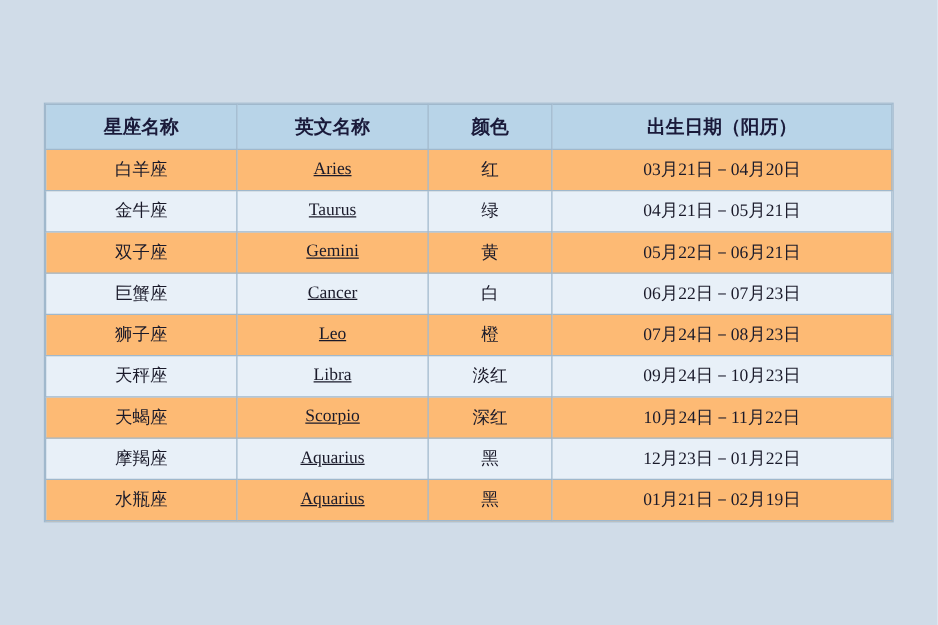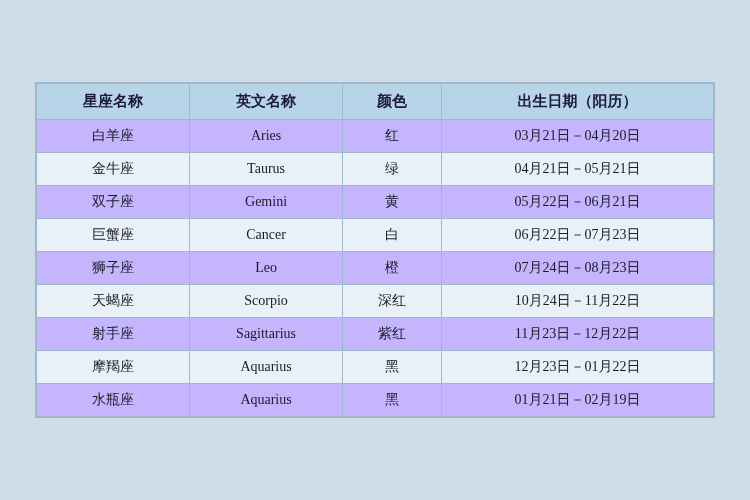--- a/index.html
+++ b/index.html
@@ -36,37 +36,38 @@
     thead th {
       border: 1px solid #a0b8cc;
       padding: 8px 12px;
       text-align: center;
       font-size: 15px;
       font-weight: bold;
       color: #1a1a3a;
     }
 
     tbody tr {
-      background-color: #c4b5fd;
+      background-color: #fdba74;
     }
 
     tbody tr:nth-child(even) {
       background-color: #e8f0f8;
     }
 
     tbody td {
       border: 1px solid #a0b8cc;
       padding: 7px 12px;
       text-align: center;
       font-size: 14px;
       color: #1a1a2a;
     }
 
     tbody td:nth-child(2) {
       font-family: "Times New Roman", serif;
+      text-decoration: underline;
     }
   </style>
 </head>
 <body>
 
 <div class="table-container">
   <table>
     <thead>
       <tr>
         <th>星座名称</th>
@@ -100,30 +101,30 @@
           <td>白</td>
           <td>06月22日－07月23日</td>
         </tr>
         <tr>
           <td>狮子座</td>
           <td>Leo</td>
           <td>橙</td>
           <td>07月24日－08月23日</td>
         </tr>
         <tr>
+          <td>天秤座</td>
+          <td>Libra</td>
+          <td>淡红</td>
+          <td>09月24日－10月23日</td>
+        </tr>
+        <tr>
           <td>天蝎座</td>
           <td>Scorpio</td>
           <td>深红</td>
           <td>10月24日－11月22日</td>
-        </tr>
-        <tr>
-          <td>射手座</td>
-          <td>Sagittarius</td>
-          <td>紫红</td>
-          <td>11月23日－12月22日</td>
         </tr>
         <tr>
           <td>摩羯座</td>
           <td>Aquarius</td>
           <td>黑</td>
           <td>12月23日－01月22日</td>
         </tr>
         <tr>
           <td>水瓶座</td>
           <td>Aquarius</td>

